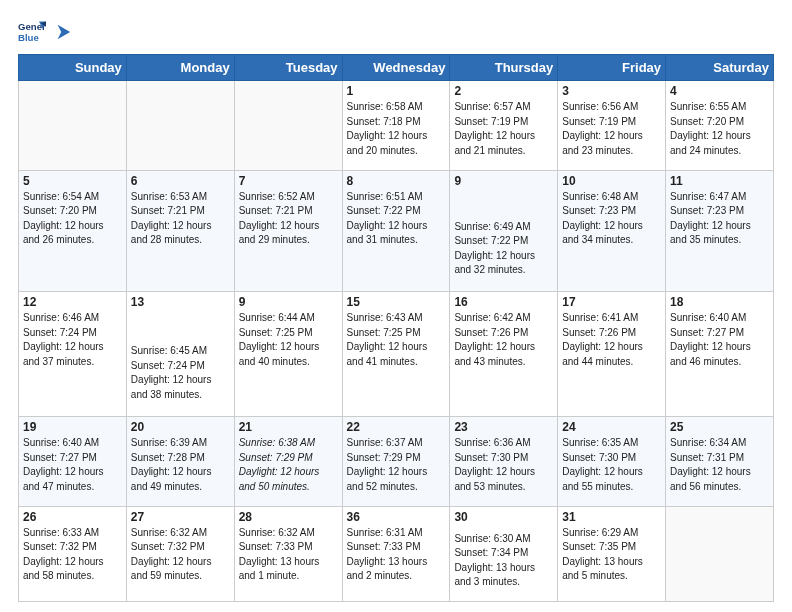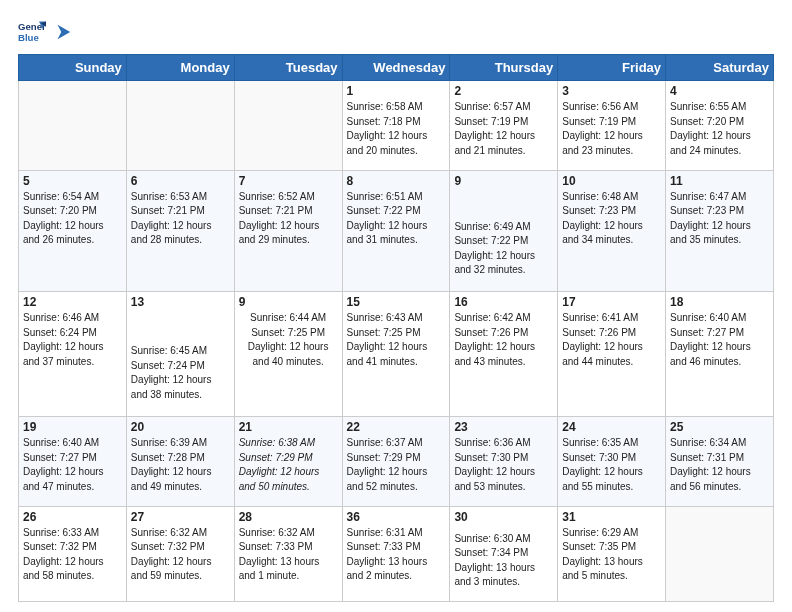--- a/index.html
+++ b/index.html
@@ -215,34 +215,34 @@
             <div class="day-info" style="white-space: pre-line;">Sunrise: 6:47 AM
 Sunset: 7:23 PM
 Daylight: 12 hours
 and 35 minutes.</div>
           </td>
         </tr>
         <tr>
           <td>
             <span class="day-number">12</span>
             <div class="day-info" style="white-space: pre-line;">Sunrise: 6:46 AM
-Sunset: 6:24 PM
+Sunset: 7:24 PM
 Daylight: 12 hours
 and 37 minutes.</div>
           </td>
           <td>
             <span class="day-number">13</span>
             <div class="day-info" style="white-space: pre-line; margin-top: 35px;">Sunrise: 6:45 AM
 Sunset: 7:24 PM
 Daylight: 12 hours
 and 38 minutes.</div>
           </td>
           <td>
             <span class="day-number">9</span>
-            <div class="day-info" style="white-space: pre-line; text-align: center;">Sunrise: 6:44 AM
+            <div class="day-info" style="white-space: pre-line;">Sunrise: 6:44 AM
 Sunset: 7:25 PM
 Daylight: 12 hours
 and 40 minutes.</div>
           </td>
           <td>
             <span class="day-number">15</span>
             <div class="day-info" style="white-space: pre-line;">Sunrise: 6:43 AM
 Sunset: 7:25 PM
 Daylight: 12 hours
 and 41 minutes.</div>

